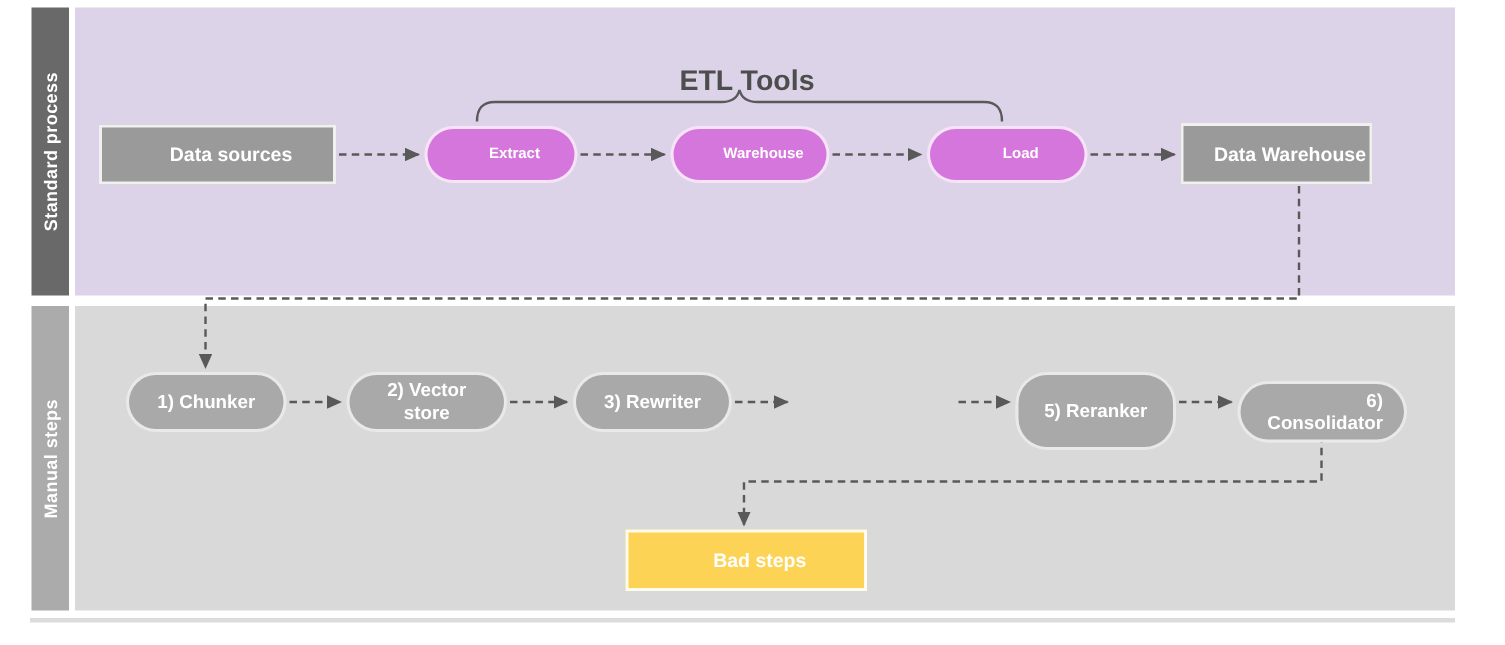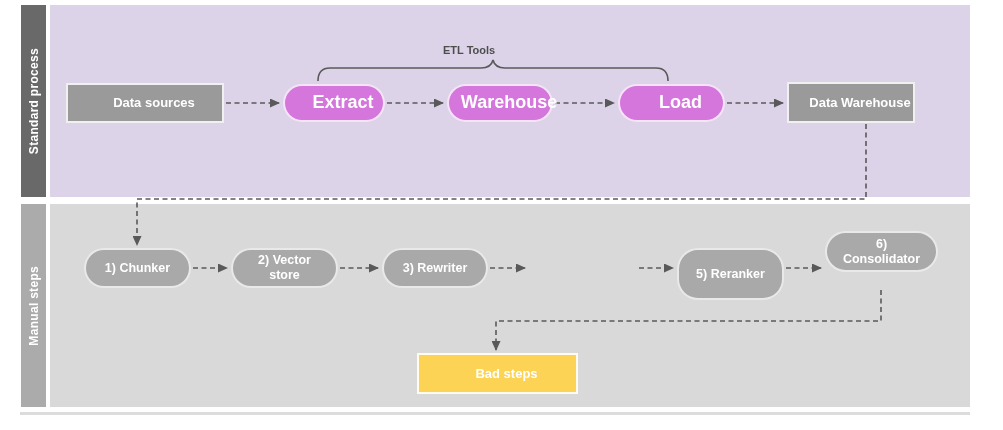--- a/index.html
+++ b/index.html
@@ -57,40 +57,40 @@
   }
   .rect-node {
     background: var(--gray-node, #9a9a9a);
     border: 2px solid rgba(255,255,255,0.85);
     font-size: 13px;
   }
   .etl-pill {
     background: var(--etl-pill, #d476dc);
     border: 2px solid rgba(255,255,255,0.8);
     border-radius: 20px;
-    font-size: 18px;
+    font-size: 10px;
   }
   .step-pill {
     background: var(--step-pill, #a9a9a9);
     border: 2px solid rgba(255,255,255,0.75);
     border-radius: 21px;
     font-size: 12.5px;
     padding: 0 14px;
   }
   .bad-output {
     background: var(--bad-output, #fcd354);
     border: 2px solid rgba(255,255,255,0.9);
     font-size: 13px;
   }
   .annotation-label {
     position: absolute;
     left: 443px; top: 44px;
     width: 100px;
-    text-align: left;
-    font-size: 11px;
+    text-align: right;
+    font-size: 19px;
     font-weight: bold;
     color: var(--annotation-text, #4d4d4d);
     z-index: 3;
   }
   svg.overlay {
     position: absolute;
     left: 0; top: 0;
     width: 1003px; height: 430px;
     z-index: 2;
     pointer-events: none;
@@ -148,19 +148,19 @@
   <div class="node rect-node" style="left:66px; top:83px; width:158px; height:40px;">Data sources</div>
   <div class="node etl-pill" style="left:283px; top:84px; width:102px; height:38px;">Extract</div>
   <div class="node etl-pill" style="left:447px; top:84px; width:106px; height:38px;">Warehouse</div>
   <div class="node etl-pill" style="left:618px; top:84px; width:107px; height:38px;">Load</div>
   <div class="node rect-node" style="left:787px; top:82px; width:128px; height:41px;">Data Warehouse</div>
 
   <div class="node step-pill" style="left:84px; top:248px; width:107px; height:40px;">1) Chunker</div>
   <div class="node step-pill" style="left:231px; top:248px; width:107px; height:40px;">2) Vector store</div>
   <div class="node step-pill" style="left:382px; top:248px; width:106px; height:40px;">3) Rewriter</div>
   <div class="node step-pill" style="left:677px; top:248px; width:107px; height:52px;text-align:center;">5) Reranker</div>
-  <div class="node step-pill" style="left:825px; top:231px; width:113px; height:41px;">6) Consolidator</div>
+  <div class="node step-pill" style="left:825px; top:254px; width:113px; height:41px;text-align:right;">6) Consolidator</div>
 
   <div class="node bad-output" style="left:417px; top:353px; width:161px; height:41px;">Bad steps</div>
 
   <div class="lane-divider"></div>
 
 </div>
 
 </body></html>

